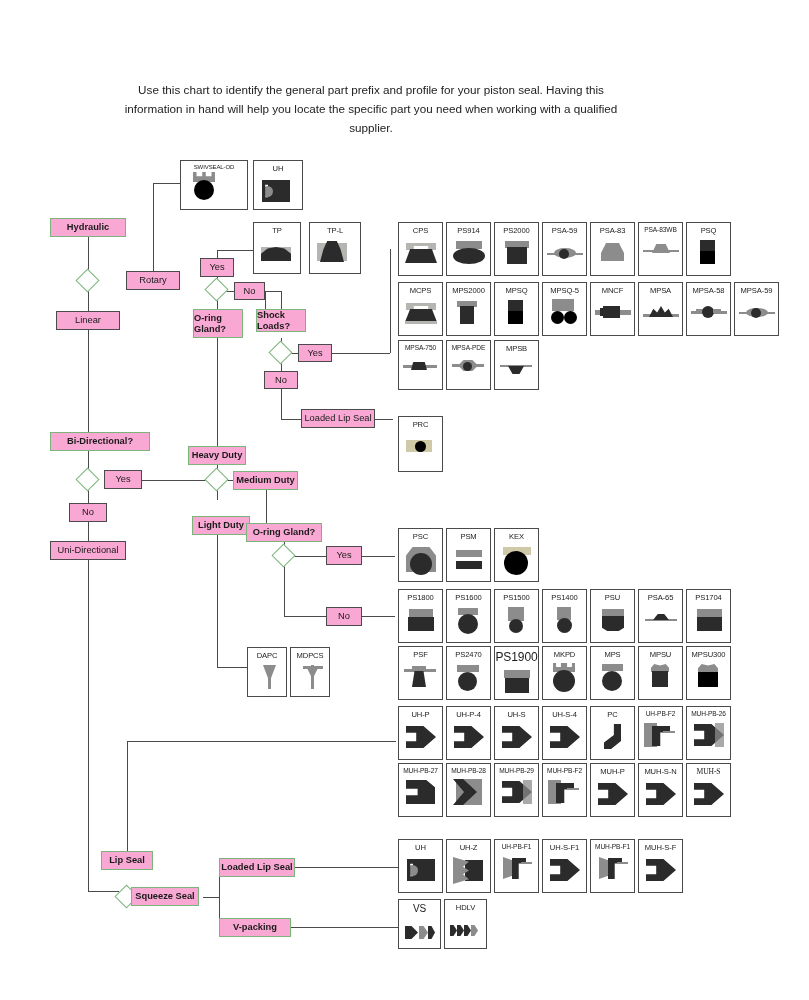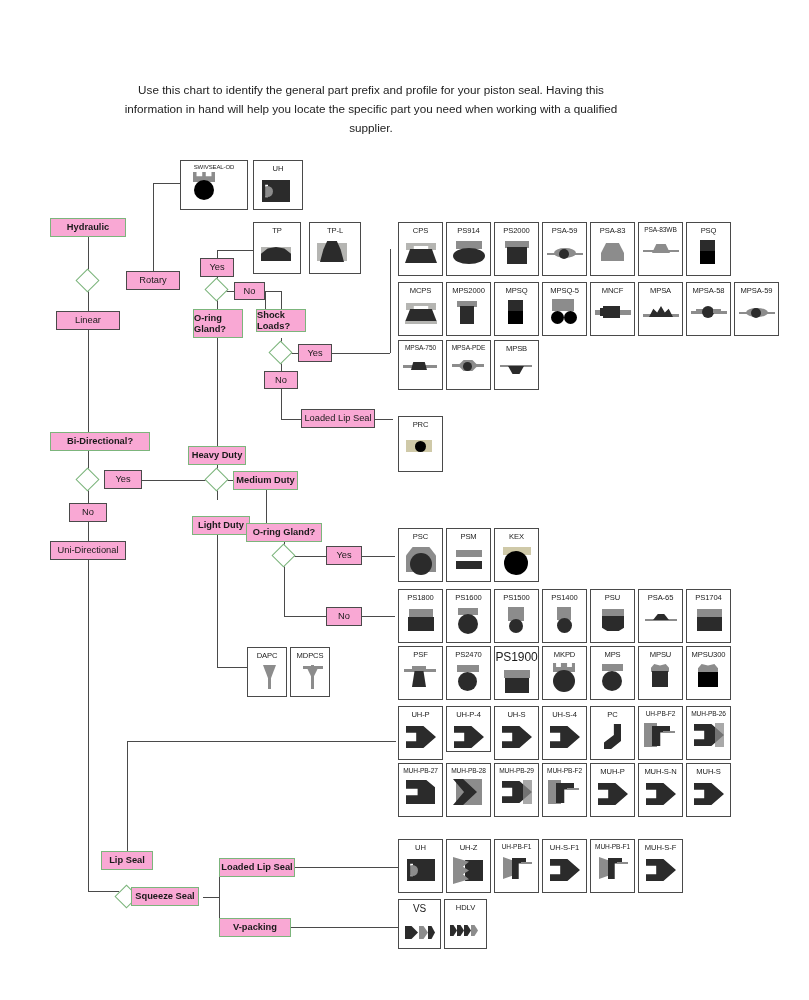--- a/index.html
+++ b/index.html
@@ -485,21 +485,21 @@
           <div class="sh c-md" style="left:12px;top:6px;width:20px;height:3px;"></div>
           <div class="sh c-md" style="left:16px;top:8px;width:11px;height:9px;clip-path:polygon(0% 0%, 100% 0%, 60% 100%, 40% 100%);"></div>
         </div>
       </div>
       <div class="card" style="left: 398px; top: 706px; width: 45px; height: 54px;">
         <div class="lbl" style="font-size:7.6px">UH-P</div>
         <div class="art">
           <div class="sh c-dk" style="left:7px;top:5px;width:30px;height:26px;clip-path:polygon(0% 8%, 58% 8%, 100% 50%, 58% 92%, 0% 92%, 0% 66%, 34% 66%, 34% 34%, 0% 34%);"></div>
         </div>
       </div>
-      <div class="card" style="left: 446px; top: 706px; width: 45px; height: 46px;">
+      <div class="card" style="left: 446px; top: 706px; width: 45px; height: 54px;">
         <div class="lbl" style="font-size:7.6px">UH-P-4</div>
         <div class="art">
           <div class="sh c-dk" style="left:7px;top:5px;width:30px;height:26px;clip-path:polygon(0% 8%, 58% 8%, 100% 50%, 58% 92%, 0% 92%, 0% 66%, 34% 66%, 34% 34%, 0% 34%);"></div>
         </div>
       </div>
       <div class="card" style="left: 494px; top: 706px; width: 45px; height: 54px;">
         <div class="lbl" style="font-size:7.6px">UH-S</div>
         <div class="art">
           <div class="sh c-dk" style="left:7px;top:5px;width:30px;height:26px;clip-path:polygon(0% 8%, 58% 8%, 100% 50%, 58% 92%, 0% 92%, 0% 66%, 34% 66%, 34% 34%, 0% 34%);"></div>
         </div>
@@ -564,21 +564,21 @@
         <div class="art">
           <div class="sh c-dk" style="left:7px;top:5px;width:30px;height:26px;clip-path:polygon(0% 8%, 58% 8%, 100% 50%, 58% 92%, 0% 92%, 0% 66%, 34% 66%, 34% 34%, 0% 34%);"></div>
         </div>
       </div>
       <div class="card" style="left: 638px; top: 763px; width: 45px; height: 54px;">
         <div class="lbl" style="font-size:7.6px">MUH-S-N</div>
         <div class="art">
           <div class="sh c-dk" style="left:7px;top:5px;width:30px;height:26px;clip-path:polygon(0% 8%, 58% 8%, 100% 50%, 58% 92%, 0% 92%, 0% 66%, 34% 66%, 34% 34%, 0% 34%);"></div>
         </div>
       </div>
-      <div class="card" style="left: 686px; top: 763px; width: 45px; height: 54px;">
+      <div class="card" style="left: 686px; top: 763px; width: 45px; height: 54px; font-family: Liberation Serif, serif;">
         <div class="lbl" style="font-size:7.6px">MUH-S</div>
         <div class="art">
           <div class="sh c-dk" style="left:7px;top:5px;width:30px;height:26px;clip-path:polygon(0% 8%, 58% 8%, 100% 50%, 58% 92%, 0% 92%, 0% 66%, 34% 66%, 34% 34%, 0% 34%);"></div>
         </div>
       </div>
       <div class="card" style="left: 398px; top: 839px; width: 45px; height: 54px;">
         <div class="lbl" style="font-size:7.6px">UH</div>
         <div class="art">
           <div class="sh c-dk" style="left:14px;top:7px;width:22px;height:22px;"></div>
           <div class="sh rnd c-md" style="left:8px;top:13px;width:11px;height:11px;"></div>

